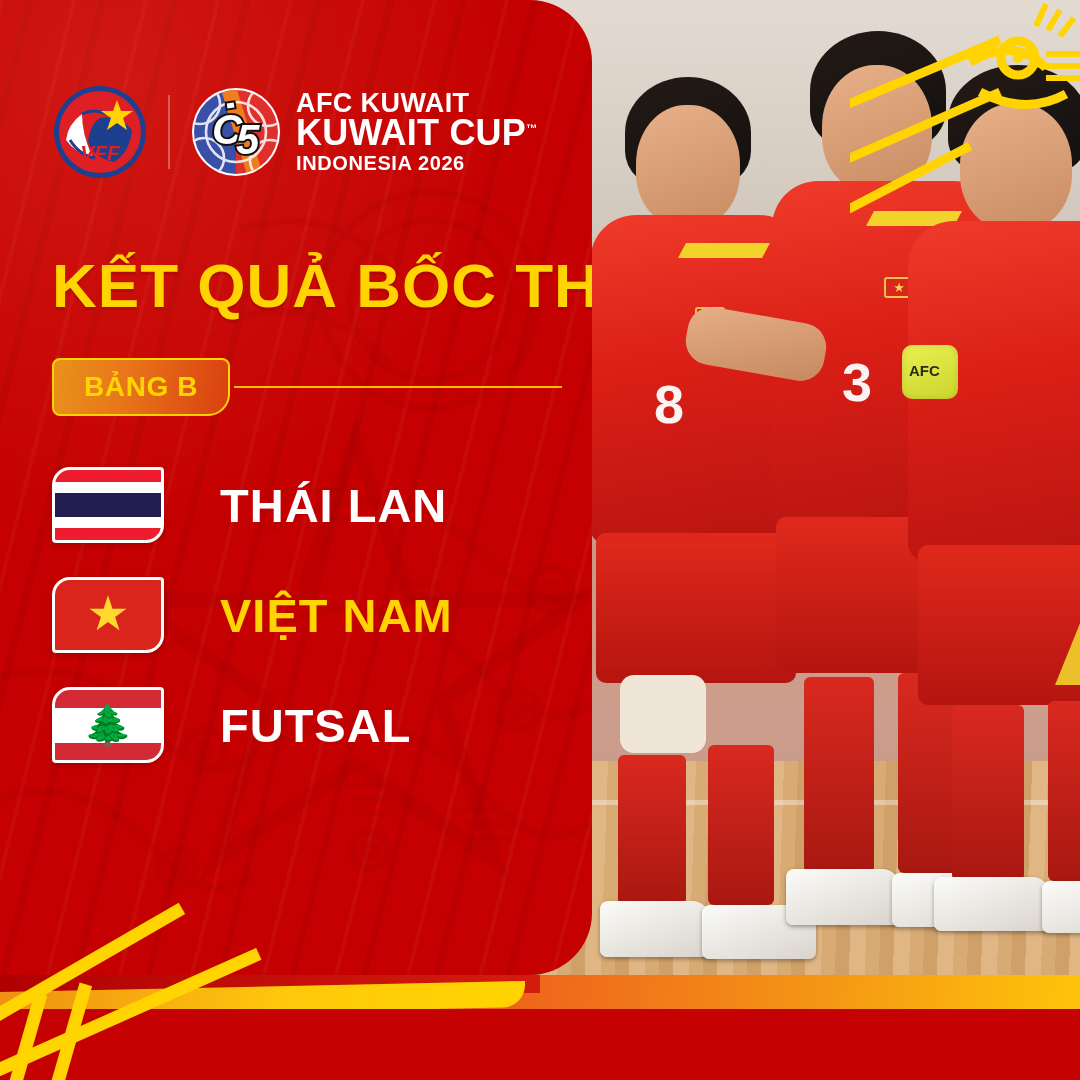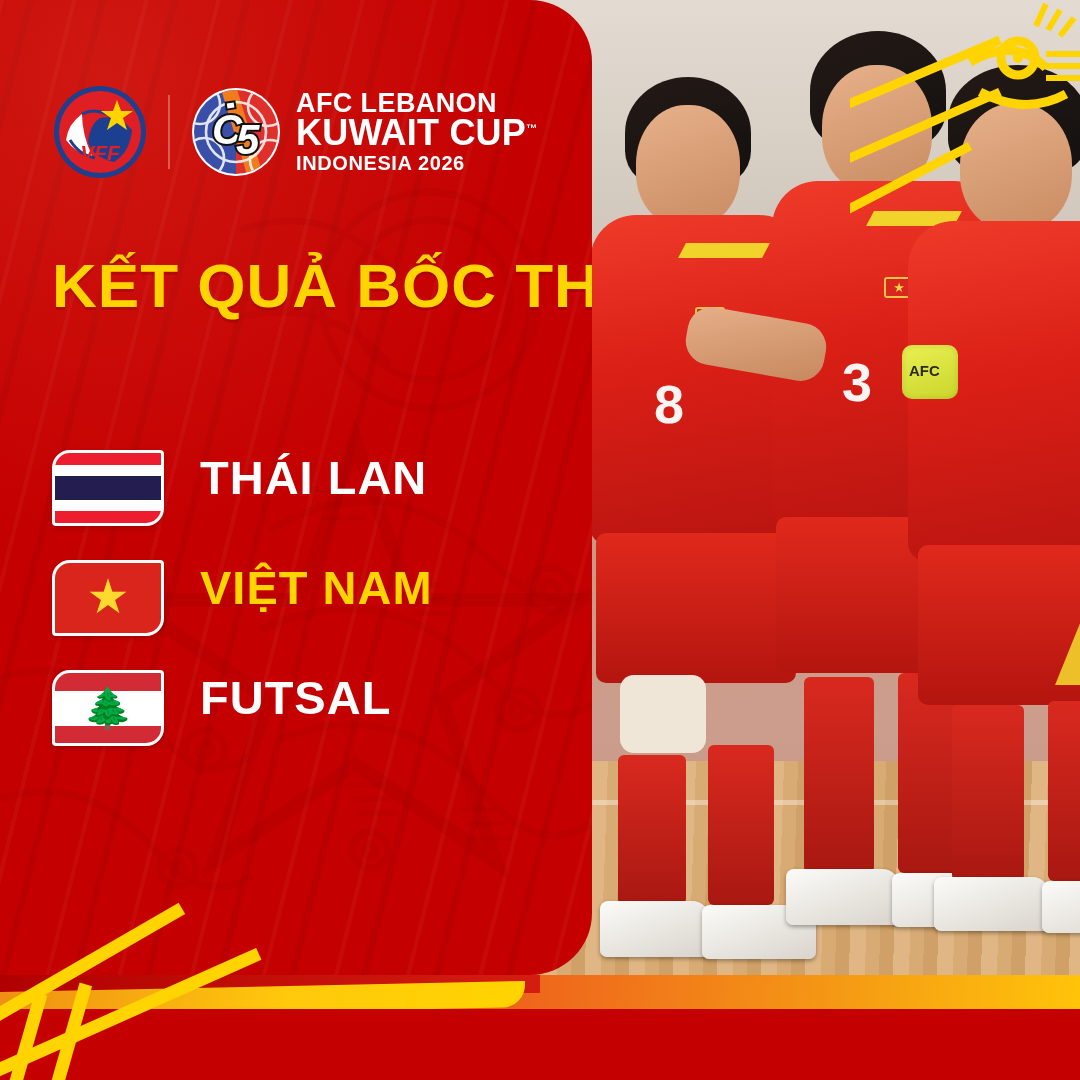--- a/index.html
+++ b/index.html
@@ -87,21 +87,21 @@
   .badge{
     height:58px;min-width:160px;padding:0 30px;display:flex;align-items:center;justify-content:center;
     background:linear-gradient(100deg,#e8921c 0%,#e8761a 40%,#d9400f 100%);
     border:2px solid #ffd400; border-radius:8px 8px 22px 8px;
     color:#ffd400;font-size:28px;font-weight:700;letter-spacing:.6px;
   }
   .badge-line{flex:1;height:2px;background:#ffd400;opacity:.9;margin-left:4px;}
 
   
   .teams{position:absolute;left:52px;top:450px;width:500px;}
-  .team-row{display:flex;height:110px;gap:36px;}
+  .team-row{display:flex;align-items:center;height:110px;gap:56px;}
   .flag{width:112px;height:76px;position:relative;background:#fff;
     border:3px solid #fff;border-radius:18px 4px 18px 4px;overflow:hidden;
     box-shadow:0 2px 5px rgba(0,0,0,.18);}
   .flag > i{position:absolute;left:0;width:100%;display:block;}
   .team-name{font-size:47px;font-weight:700;color:#fff;letter-spacing:1px;white-space:nowrap;}
   .team-name.hl{color:#ffd400;}
 
   
   .th1{top:0;height:16.6%;background:#ed1c2e;}
   .th2{top:16.6%;height:16.6%;background:#fff;}
@@ -310,31 +310,35 @@
               </g>
             </g>
             <g font-family="Liberation Sans, sans-serif" font-weight="700" font-style="italic">
               <text x="22" y="58" font-size="42" fill="#fff" stroke="#111" stroke-width="4" paint-order="stroke">C</text>
               <text x="46" y="68" font-size="42" fill="#fff" stroke="#111" stroke-width="4" paint-order="stroke">5</text>
             </g>
             <rect x="36" y="16" width="9" height="7" fill="#fff" stroke="#111" stroke-width="2" transform="rotate(-8 40 19)"></rect>
           </svg>
         </div>
         <div class="afc-text">
-          <span class="afc-l1">AFC LEBANON</span>
+          <span class="afc-l1">AFC KUWAIT</span>
           <span class="afc-l2">
             <span>KUWAIT CUP</span><span class="afc-tm">™</span>
           </span>
           <span class="afc-l3">INDONESIA 2026</span>
         </div>
       </div>
     </div>
 
     <div class="title">KẾT QUẢ BỐC THĂM</div>
 
+    <div class="badge-row">
+      <div class="badge">BẢNG B</div>
+      <div class="badge-line"></div>
+    </div>
 
     <div class="teams">
 
       <div class="team-row">
         <div class="flag">
           <i class="th1"></i>
             <i class="th2"></i>
             <i class="th3"></i>
             <i class="th4"></i>
             <i class="th5"></i>

